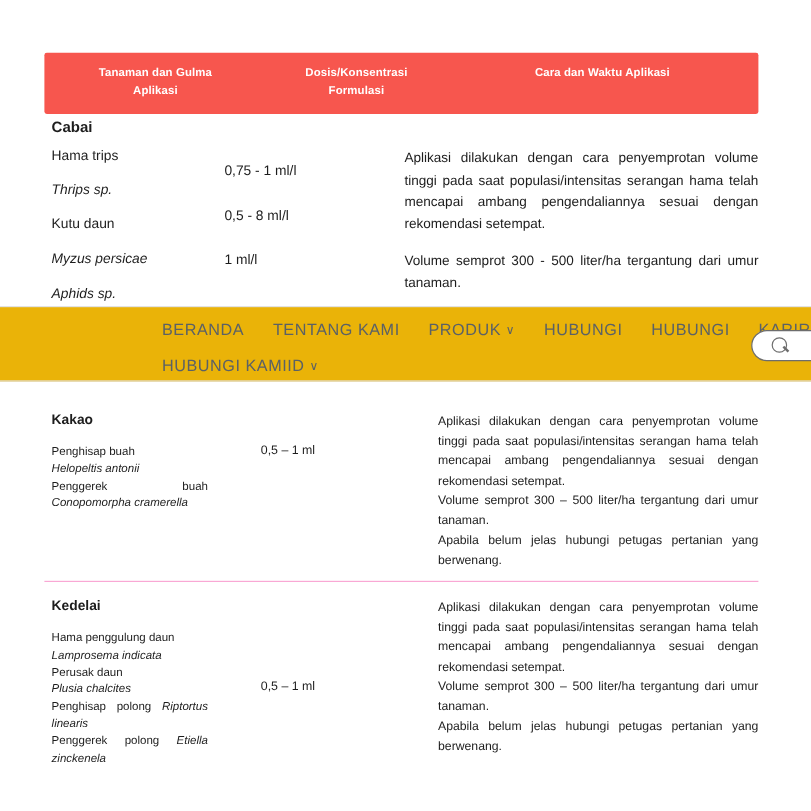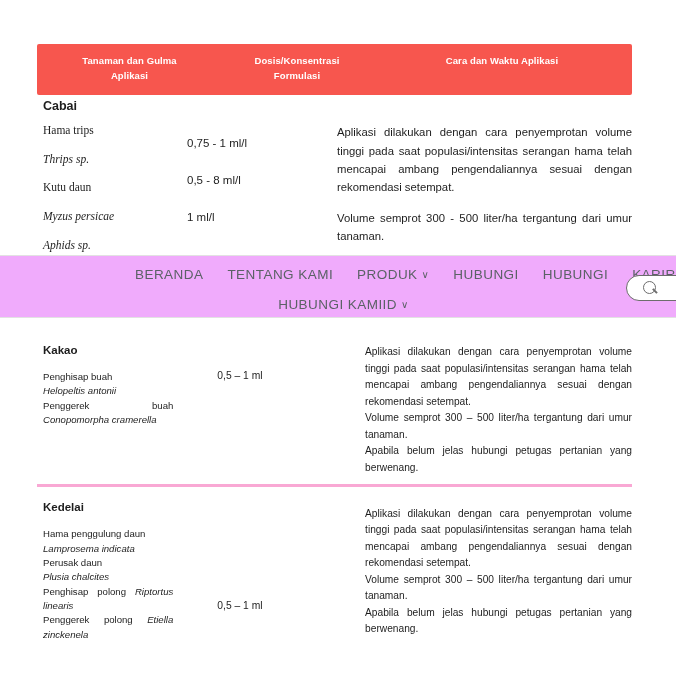--- a/index.html
+++ b/index.html
@@ -53,21 +53,21 @@
   .tbody-top {
     position: relative;
   }
   .crop-title {
     font-size: 12.5px;
     font-weight: bold;
     color: #1d1d1d;
     margin: 4px 0 10px 6px;
   }
   .top-cols { display: flex; }
-  .tc1 { width: 150px; padding-left: 6px; box-sizing: border-box; font-family: Liberation Serif, serif; }
+  .tc1 { width: 150px; padding-left: 6px; box-sizing: border-box; }
   .tc2 { width: 150px; box-sizing: border-box; }
   .tc3 { width: 295px; box-sizing: border-box; }
 
   .pest-line {
     font-size: 11.5px;
     line-height: 1.35;
     margin-bottom: 13px;
     color: #1d1d1d;
   }
   .pest-line.ital { font-style: italic; }
@@ -87,42 +87,42 @@
     margin-bottom: 12px;
   }
 
   
   .navbar {
     position: absolute;
     left: 0;
     top: 255px;
     width: 676px;
     height: 63px;
-    background: #f0abfc;
+    background: #eab308;
     border-top: 1px solid #e2e2e2;
     border-bottom: 1px solid #e2e2e2;
     box-sizing: border-box;
     z-index: 30;
     padding-left: 20px;
   }
   .nav-inner {
     position: absolute;
     left: 135px;
     top: 12px;
     width: 470px;
   }
   .nav-row {
     display: flex;
     align-items: baseline;
     column-gap: 24px;
     line-height: 1.0;
   }
   .nav-row.row2 {
     margin-top: 16px;
-    justify-content: center;
+    justify-content: flex-start;
     column-gap: 0;
   }
   .nav-item {
     font-size: 13.5px;
     color: #5b6166;
     letter-spacing: .45px;
     white-space: nowrap;
     cursor: pointer;
   }
   .caret {
@@ -177,21 +177,21 @@
     left: 37px;
     top: 330px;
     width: 595px;
   }
   .lrow {
     display: flex;
     padding-top: 14px;
     padding-bottom: 8px;
     gap: 28px;
   }
-  .lrow + .lrow { border-top: 3px solid #f9a8d4; align-items: center; }
+  .lrow + .lrow { border-top: 1px solid #f9a8d4; }
   .lc1 { width: 150px; padding-left: 6px; box-sizing: border-box; }
   .lc2 { width: 150px; box-sizing: border-box; }
   .lc3 { width: 295px; box-sizing: border-box; }
 
   .lcrop-title {
     font-size: 11.5px;
     font-weight: bold;
     color: #1d1d1d;
     margin-bottom: 14px;
   }

